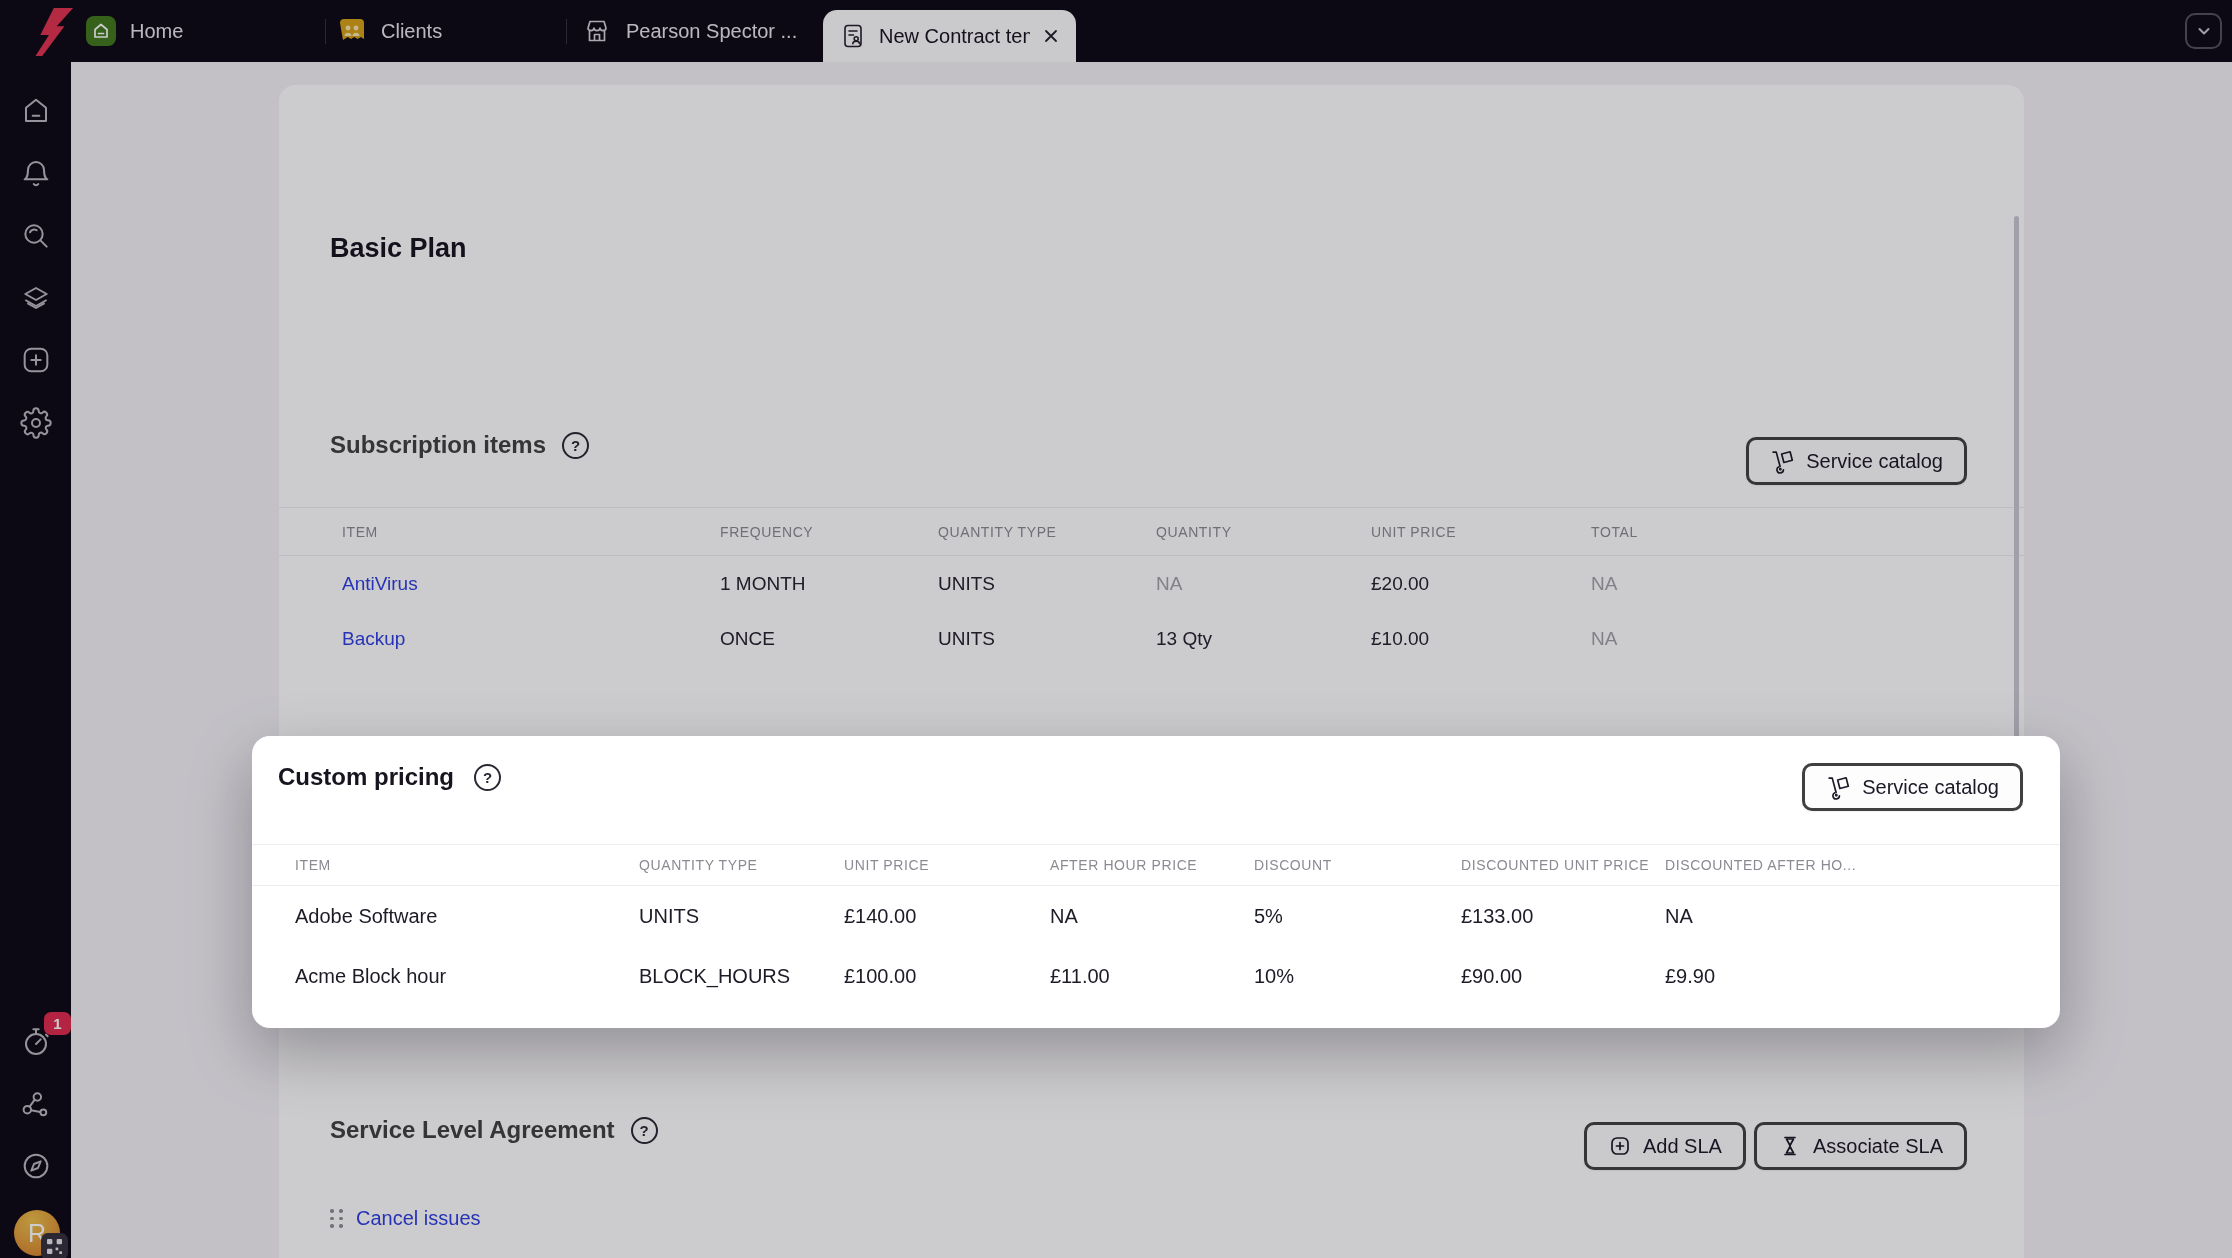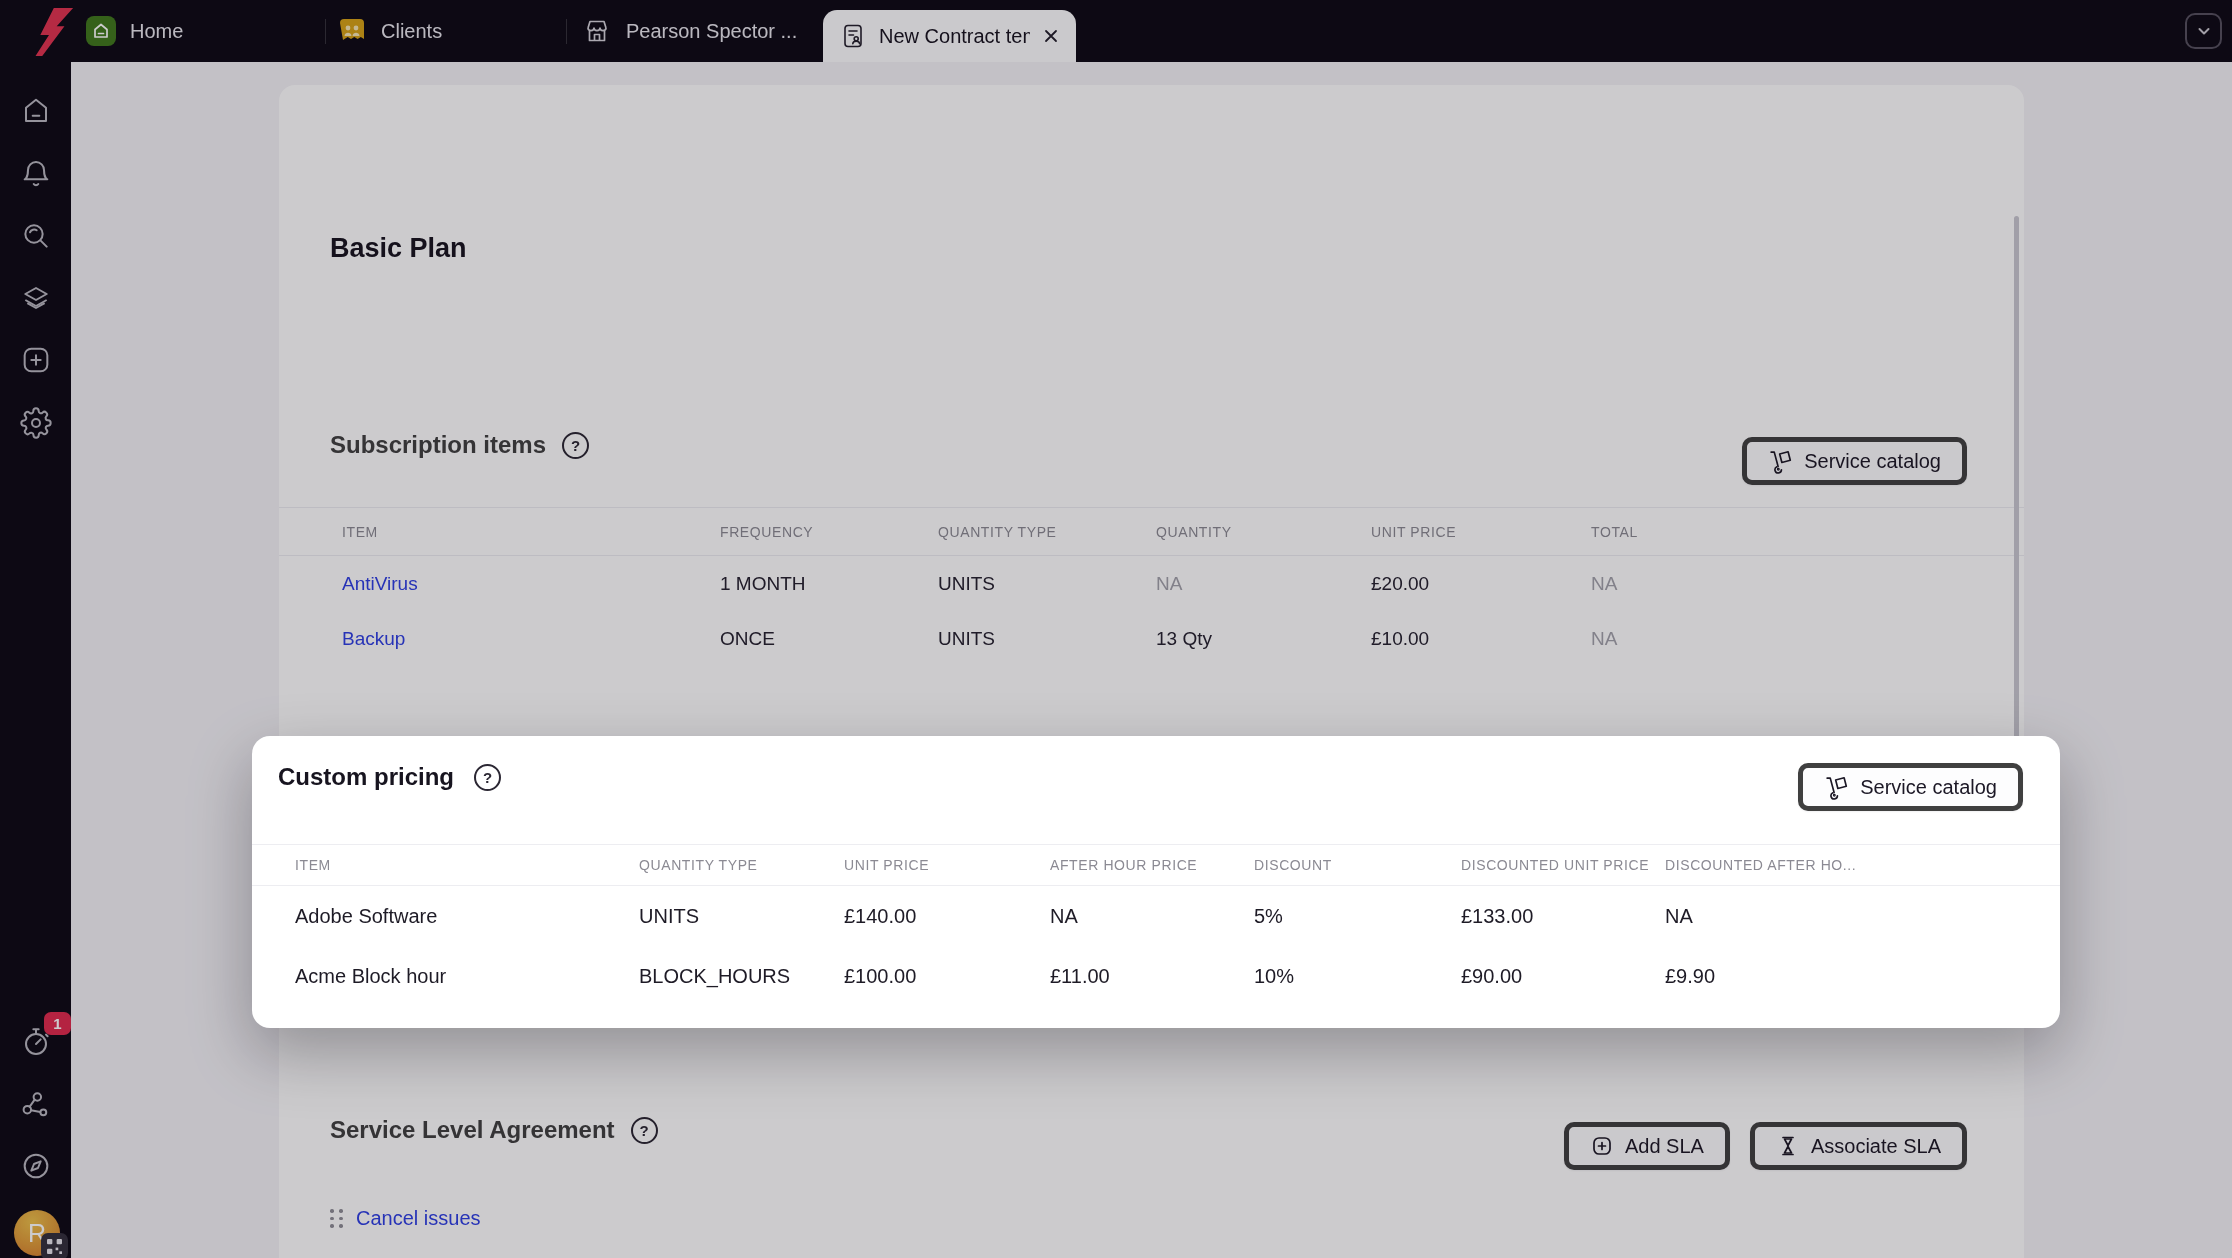--- a/index.html
+++ b/index.html
@@ -62,36 +62,36 @@
   }
   .desc-input::placeholder { color:#a5a3ae; }
   .section-head { position:absolute; display:flex; align-items:center; gap:16px; }
   .section-head .t { font-size:24px; font-weight:bold; color:#404040; }
   .help {
     width:27px; height:27px; border:2px solid #2b2733; border-radius:50%;
     display:flex; align-items:center; justify-content:center;
     font-size:15px; font-weight:bold; color:#2b2733; cursor:pointer;
   }
   .ghost-btn {
-    height:48px; padding:0 21px; background:#fdfdfe; border:5px solid #404040; border-radius:10px;
+    height:48px; padding:0 21px; background:#fdfdfe; border:3px solid #404040; border-radius:10px;
     display:inline-flex; align-items:center; gap:11px; font-size:20px; color:#1c1826;
     font-family:inherit; cursor:pointer; box-shadow:0 1px 2px rgba(20,16,30,0.06);
   }
   
   .grid1 { display:grid; grid-template-columns:378px 218px 218px 215px 220px 1fr; padding-left:63px; align-items:center; }
   .thead1 { position:absolute; left:0; top:422px; width:100%; height:49px; border-top:1px solid #ececf1; border-bottom:1px solid #ececf1; }
   .trow1-0 { position:absolute; left:0; top:471px; width:100%; height:55px; }
   .trow1-1 { position:absolute; left:0; top:526px; width:100%; height:55px; }
   .th { font-size:14px; color:#8b8a93; letter-spacing:.6px; }
   .td { font-size:19px; color:#262230; }
   .muted { color:#a2a1aa; }
   .link { color:#2e3fe3; cursor:pointer; }
   .scroll-thumb { position:absolute; left:1735px; top:131px; width:5px; height:800px; background:#c9c8d0; border-radius:3px; }
   
-  .sla-buttons { position:absolute; right:57px; top:1037px; display:flex; gap:20px; }
+  .sla-buttons { position:absolute; right:57px; top:1037px; display:flex; gap:8px; }
   .sla-row { position:absolute; left:51px; top:1122px; display:flex; align-items:center; gap:13px; }
   .drag { display:inline-grid; grid-template-columns:4px 4px; gap:4px 5px; }
   .drag i { width:3.5px; height:3.5px; border-radius:50%; background:#8e8d96; }
   .sla-link { font-size:20px; }
   
   .spotlight {
     position:absolute; left:252px; top:736px; width:1808px; height:292px;
     background:#ffffff; border-radius:18px; z-index:10;
     box-shadow:0 0 0 4000px rgba(13,10,21,0.21), 0 24px 64px rgba(13,10,21,0.30);
   }

